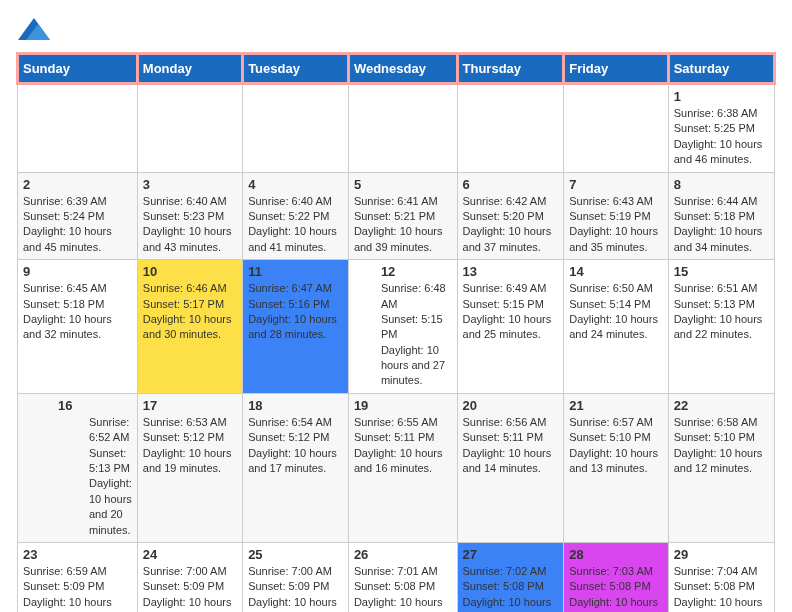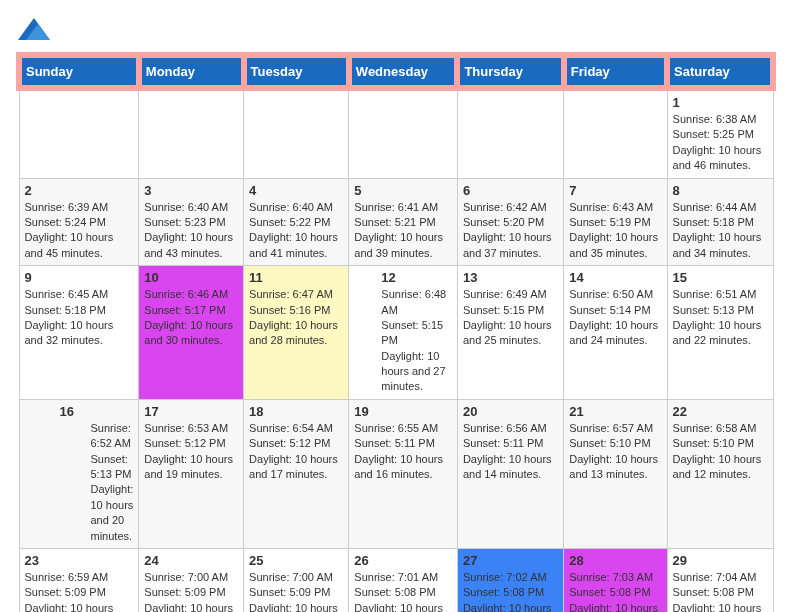--- a/index.html
+++ b/index.html
@@ -48,21 +48,21 @@
       border-collapse: collapse;
       border: 1px solid #ccc;
     }
     .calendar th {
       background: #1a6abf;
       color: #fff;
       padding: 6px 4px;
       font-size: 13px;
       font-weight: bold;
       text-align: left;
-      border: 6px solid #fca5a5;
+      border: 3px solid #fca5a5;
     }
     .calendar td {
       border: 1px solid #ccc;
       vertical-align: top;
       padding: 4px 5px;
       width: 113px;
       min-height: 72px;
       font-size: 11px;
       color: #333;
       background: #fff;
@@ -181,27 +181,27 @@
 Daylight: 10 hours and 34 minutes.</div>
         </td>
       </tr>
       <tr>
         <td style="background: rgb(255, 255, 255);">
           <div class="day-number">9</div>
           <div class="day-info" style="white-space: pre-wrap;">Sunrise: 6:45 AM
 Sunset: 5:18 PM
 Daylight: 10 hours and 32 minutes.</div>
         </td>
-        <td style="background: #d946ef;">
+        <td style="background: #fde047;">
           <div class="day-number">10</div>
           <div class="day-info" style="white-space: pre-wrap;">Sunrise: 6:46 AM
 Sunset: 5:17 PM
 Daylight: 10 hours and 30 minutes.</div>
         </td>
-        <td style="background: #fef9c3;">
+        <td style="background: #3b82f6;">
           <div class="day-number">11</div>
           <div class="day-info" style="white-space: pre-wrap;">Sunrise: 6:47 AM
 Sunset: 5:16 PM
 Daylight: 10 hours and 28 minutes.</div>
         </td>
         <td style="background: rgb(255, 255, 255); padding-left: 32px;">
           <div class="day-number">12</div>
           <div class="day-info" style="white-space: pre-wrap;">Sunrise: 6:48 AM
 Sunset: 5:15 PM
 Daylight: 10 hours and 27 minutes.</div>

